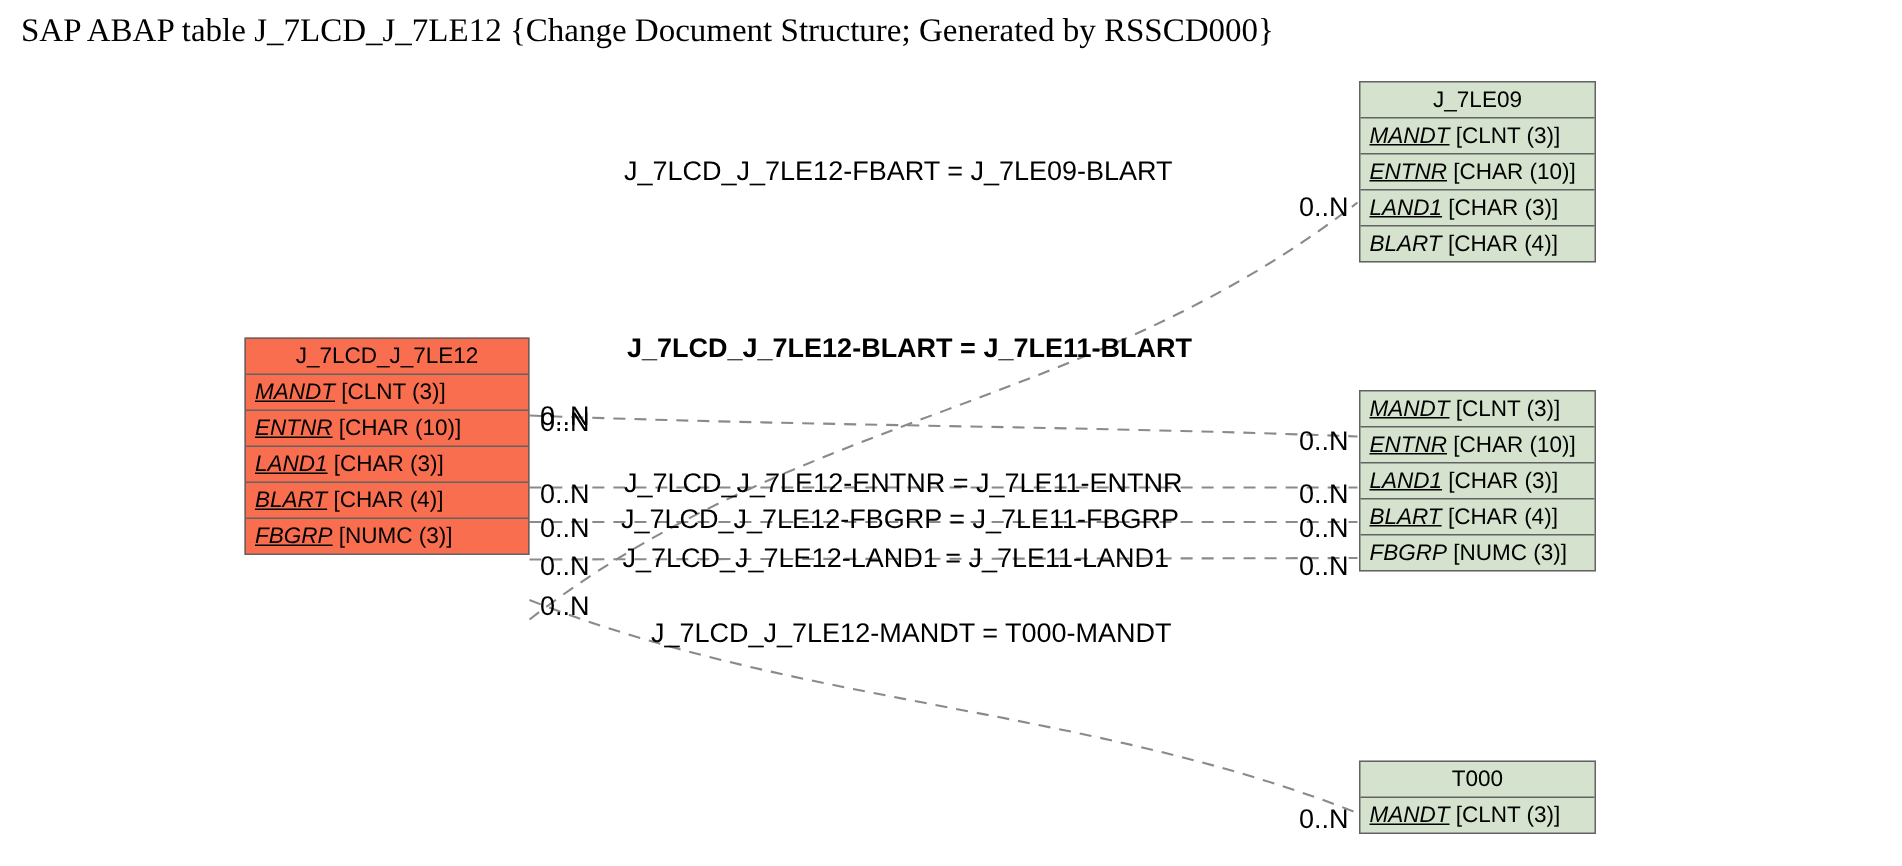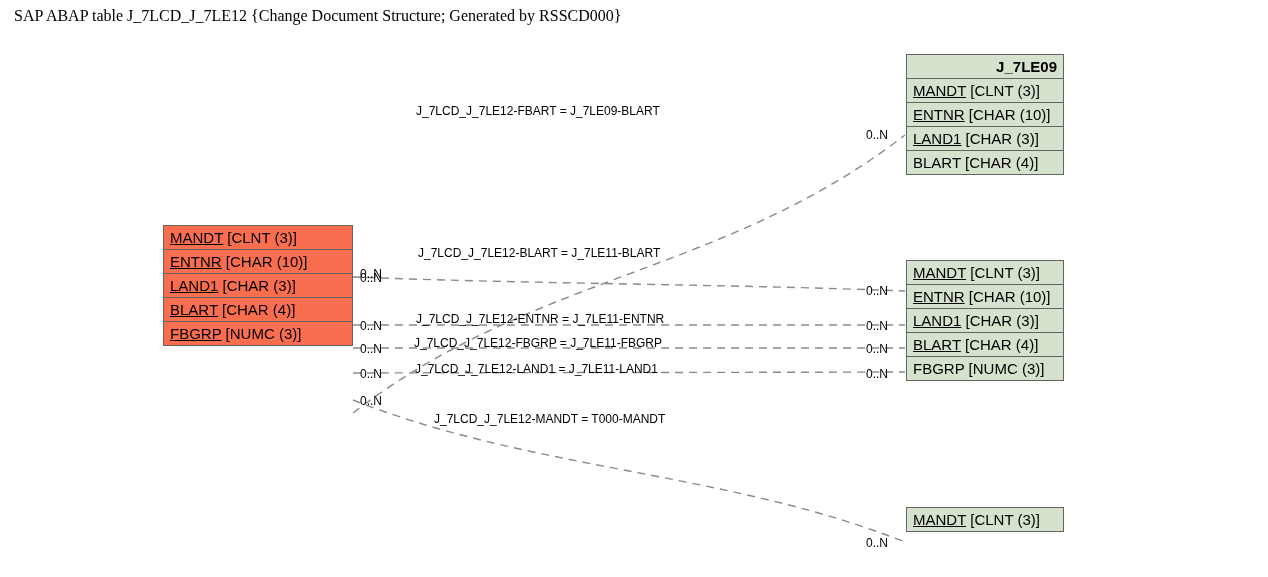--- a/index.html
+++ b/index.html
@@ -1,44 +1,45 @@
 <!DOCTYPE html>
 <html><head>
 <meta charset="utf-8">
 <style>
   html,body{margin:0;padding:0;width:1268px;height:577px;background:#fff;font-family:Arial,Helvetica,sans-serif;font-size:15px;color:#000;overflow:hidden}
-  .title{position:absolute;left:14px;top:7px;font-size:16px;font-family:"Times New Roman",serif}
+  .title{position:absolute;left:14px;top:7px;font-size:22px;font-family:"Times New Roman",serif}
   .entity{position:absolute;border:1px solid #636363}
-  .entity .hdr{font-weight:bold;text-align:right;padding:3px 6px;border-bottom:1px solid #636363}
+  .entity .hdr{font-weight:normal;text-align:center;padding:3px 6px;border-bottom:1px solid #636363}
   .entity .row{padding:3px 6px;border-bottom:1px solid #636363;white-space:nowrap}
   .entity .row:last-child{border-bottom:none}
-  .entity .row .fn{}
+  .entity .row .fn{font-style:italic}
   .entity .row .ft{font-style:normal}
   .entity .row.u .fn{text-decoration:underline}
   .src{background:#fa6e50}
   .tgt{background:#d5e3ce}
   svg.lines{position:absolute;left:0;top:0;width:1268px;height:577px;pointer-events:none}
   .edge{stroke:#8a8a8a;stroke-width:1.4;stroke-dasharray:8 6;fill:none}
-  .lbl{position:absolute;font-size:12px;white-space:nowrap}
+  .lbl{position:absolute;font-size:18px;white-space:nowrap}
 </style>
 </head>
 <body>
 
 <div class="title">SAP ABAP table J_7LCD_J_7LE12 {Change Document Structure; Generated by RSSCD000}</div>
 
 <svg class="lines">
     <path d="M 353 413 C 533 274 725 274 905 135" class="edge"></path>
     <path d="M 353 277 C 533 284 725 284 905 291" class="edge"></path>
     <path d="M 353 325 C 533 325 725 325 905 325" class="edge"></path>
     <path d="M 353 348 C 533 348 725 348 905 348" class="edge"></path>
     <path d="M 353 373 C 533 372.5 725 372.5 905 372" class="edge"></path>
     <path d="M 353 400 C 533 471 725 471 905 542" class="edge"></path>
   </svg>
 
 <div class="entity src" id="srcEntity" style="left:163px;top:225px;width:188px">
+  <div class="hdr">J_7LCD_J_7LE12</div>
 <div class="row u"><span class="fn">MANDT</span> <span class="ft">[CLNT (3)]</span></div>
     <div class="row u"><span class="fn">ENTNR</span> <span class="ft">[CHAR (10)]</span></div>
     <div class="row u"><span class="fn">LAND1</span> <span class="ft">[CHAR (3)]</span></div>
     <div class="row u"><span class="fn">BLART</span> <span class="ft">[CHAR (4)]</span></div>
     <div class="row u"><span class="fn">FBGRP</span> <span class="ft">[NUMC (3)]</span></div>
   </div>
 
 <div class="entity tgt" id="tgt0" style="left:906px;top:54px;width:156px">
   <div class="hdr">J_7LE09</div>
 <div class="row u"><span class="fn">MANDT</span> <span class="ft">[CLNT (3)]</span></div>
@@ -47,27 +48,28 @@
     <div class="row"><span class="fn">BLART</span> <span class="ft">[CHAR (4)]</span></div>
   </div>
 <div class="entity tgt" id="tgt1" style="left:906px;top:260px;width:156px">
 <div class="row u"><span class="fn">MANDT</span> <span class="ft">[CLNT (3)]</span></div>
     <div class="row u"><span class="fn">ENTNR</span> <span class="ft">[CHAR (10)]</span></div>
     <div class="row u"><span class="fn">LAND1</span> <span class="ft">[CHAR (3)]</span></div>
     <div class="row u"><span class="fn">BLART</span> <span class="ft">[CHAR (4)]</span></div>
     <div class="row"><span class="fn">FBGRP</span> <span class="ft">[NUMC (3)]</span></div>
   </div>
 <div class="entity tgt" id="tgt2" style="left:906px;top:507px;width:156px">
+  <div class="hdr">T000</div>
 <div class="row u"><span class="fn">MANDT</span> <span class="ft">[CLNT (3)]</span></div>
   </div>
 
 <div class="lbl" style="left: 416px; top: 104px;">J_7LCD_J_7LE12-FBART = J_7LE09-BLART</div>
 <div class="lbl" style="left: 360px; top: 267px;">0..N</div>
 <div class="lbl" style="left: 866px; top: 128px;">0..N</div>
-<div class="lbl" style="left: 418px; top: 246px;">J_7LCD_J_7LE12-BLART = J_7LE11-BLART</div>
+<div class="lbl" style="left: 418px; top: 222px; font-weight: bold;">J_7LCD_J_7LE12-BLART = J_7LE11-BLART</div>
 <div class="lbl" style="left: 360px; top: 271px;">0..N</div>
 <div class="lbl" style="left: 866px; top: 284px;">0..N</div>
 <div class="lbl" style="left: 416px; top: 312px; text-align: right;">J_7LCD_J_7LE12-ENTNR = J_7LE11-ENTNR</div>
 <div class="lbl" style="left: 360px; top: 319px;">0..N</div>
 <div class="lbl" style="left: 866px; top: 319px;">0..N</div>
 <div class="lbl" style="left: 414px; top: 336px; text-align: right;">J_7LCD_J_7LE12-FBGRP = J_7LE11-FBGRP</div>
 <div class="lbl" style="left: 360px; top: 342px;">0..N</div>
 <div class="lbl" style="left: 866px; top: 342px;">0..N</div>
 <div class="lbl" style="left: 415px; top: 362px;">J_7LCD_J_7LE12-LAND1 = J_7LE11-LAND1</div>
 <div class="lbl" style="left: 360px; top: 367px;">0..N</div>

